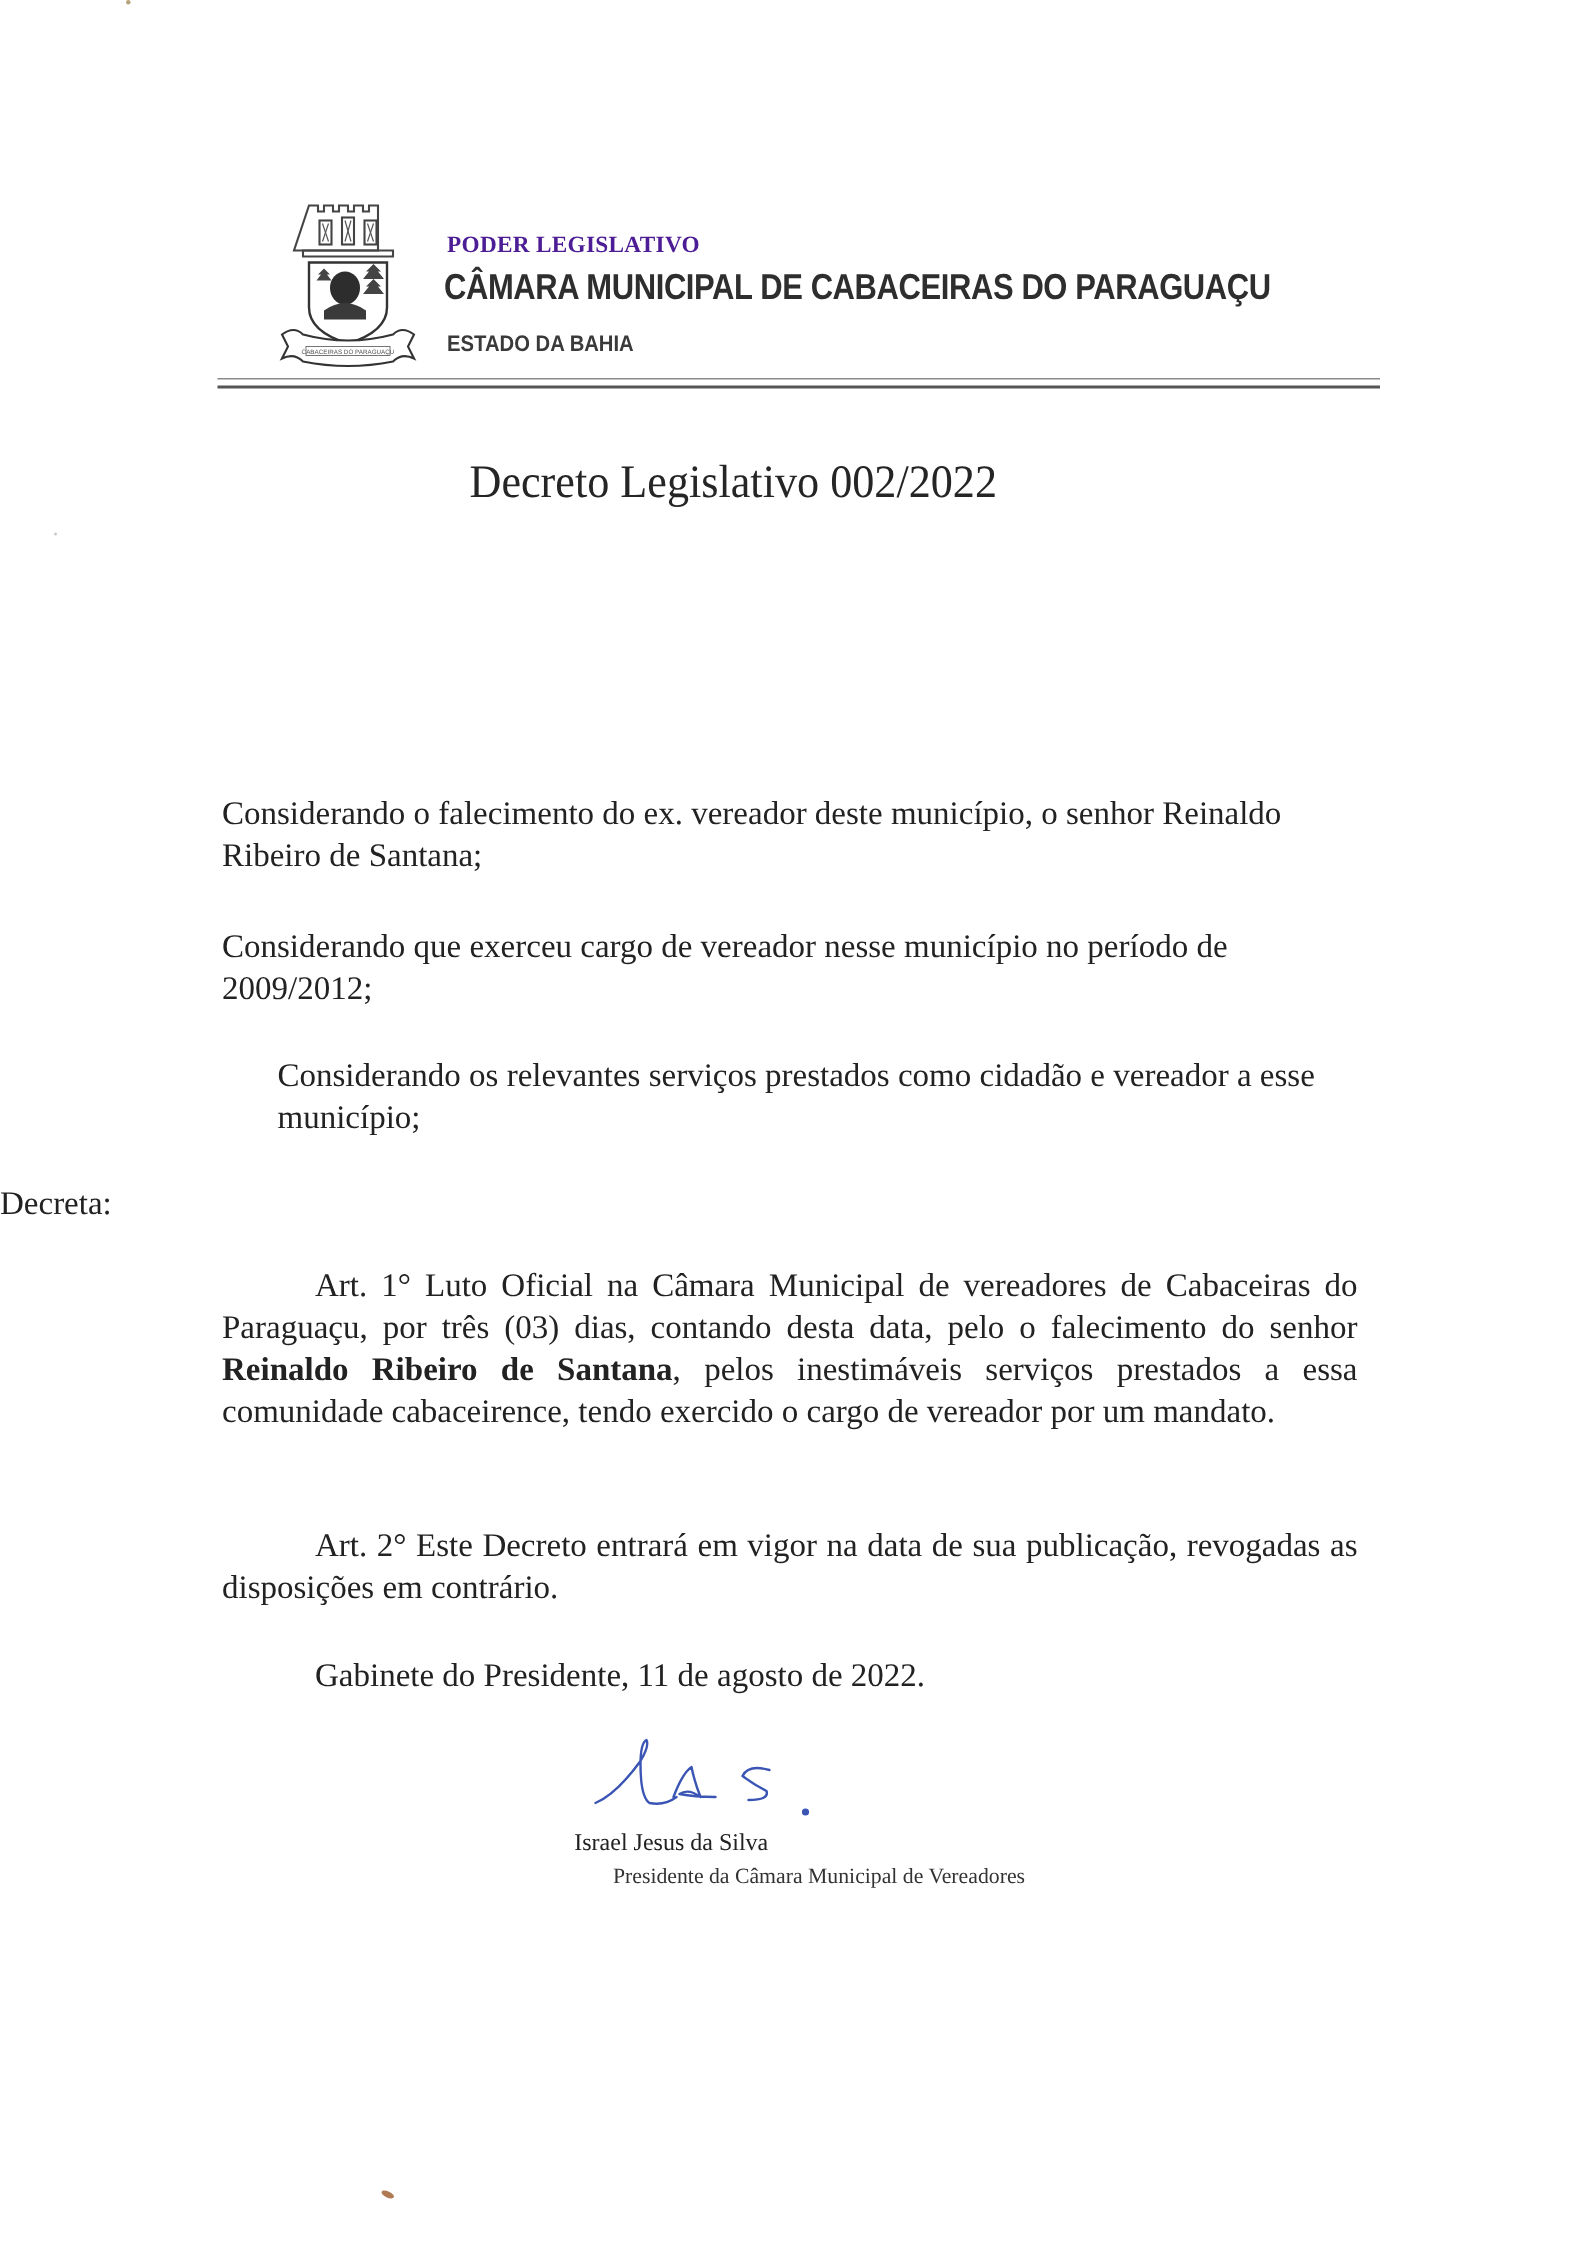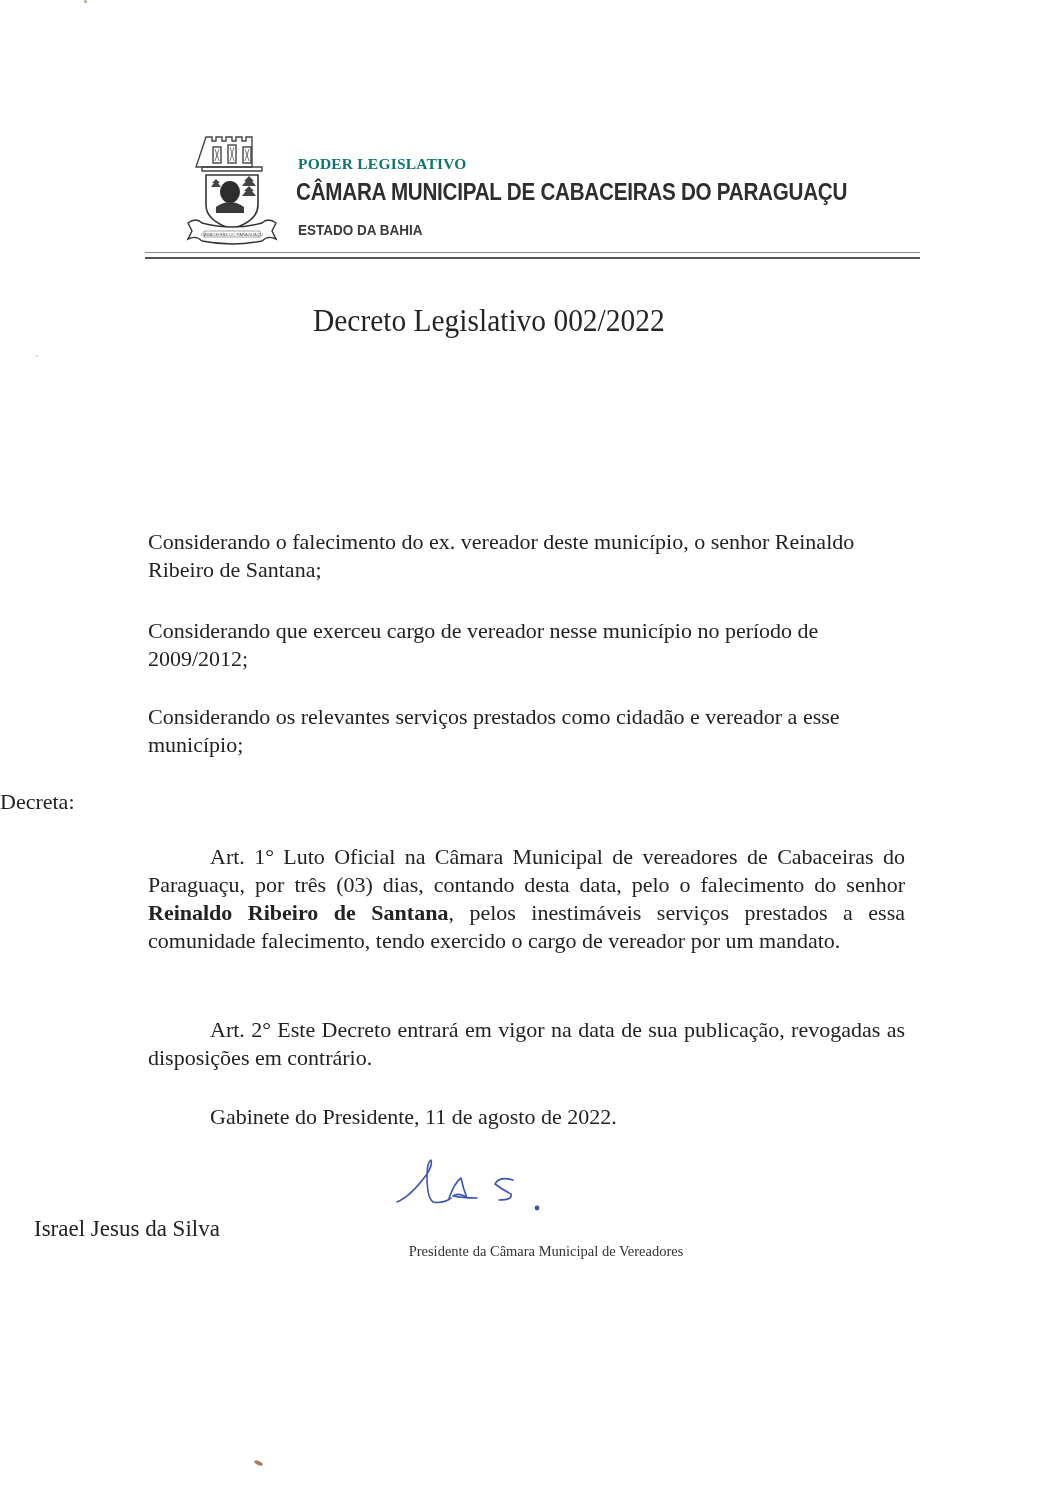--- a/index.html
+++ b/index.html
@@ -8,47 +8,47 @@
       background: #ffffff;
       position: relative;
       overflow: hidden;
       color: #1e1e1e;
       font-family: "Liberation Serif", serif;
     }
     .page { position: absolute; left: 0; top: 0; width: 1058px; height: 1495px; }
 
     
     .crest { position: absolute; left: 186px; top: 135px; width: 92px; height: 112px; }
-    .hdr-line1 { position: absolute; left: 298px; top: 155px; font-family: "Liberation Serif", serif; font-weight: bold; font-size: 15.5px; letter-spacing: 0.2px; color: #0f766e; }
+    .hdr-line1 { position: absolute; left: 298px; top: 155px; font-family: "Liberation Serif", serif; font-weight: bold; font-size: 15.5px; letter-spacing: 0.2px; color: #4c1d95; }
     .hdr-line2 { position: absolute; left: 296px; top: 178px; font-family: "Liberation Sans", sans-serif; font-weight: bold; font-size: 24px; color: #2e2e2e; transform: scaleX(0.86); transform-origin: left center; white-space: nowrap; letter-spacing: -0.3px; }
     .hdr-line3 { position: absolute; left: 298px; top: 221px; font-family: "Liberation Sans", sans-serif; font-weight: bold; font-size: 15px; color: #3a3a3a; transform: scaleX(0.9); transform-origin: left center; white-space: nowrap; }
     .rule-thin { position: absolute; left: 145px; top: 252px; width: 775px; height: 1px; background: #8a8a8a; }
     .rule-thick { position: absolute; left: 145px; top: 257px; width: 775px; height: 2px; background: #555; }
 
     
     .title { position: absolute; left: 313px; top: 303px; font-size: 31px; color: #252525; white-space: nowrap; transform: scaleX(0.95); transform-origin: left center; }
 
     .ementa { position: absolute; left: 398px; top: 382px; width: 505px; font-style: italic; font-size: 21.5px; line-height: 28px; text-align: justify; color: #2a2a2a; }
 
     .body-text { font-size: 22px; line-height: 28px; color: #222; }
     .para { position: absolute; left: 148px; width: 760px; }
     .para b { font-weight: normal; }
     .c1 { top: 528px; }
     .c2 { top: 617px; }
-    .c3 { top: 703px; }
+    .c3 { top: 703px; margin-left: 37px; }
 
     .decreta { position: absolute; left: 0; width: 1058px; top: 788px; }
     .decreta span { display: inline-block; margin-left: 0px; }
 
     .art1 { position: absolute; left: 148px; top: 843px; width: 757px; text-align: justify; text-indent: 62px; }
     .art2 { position: absolute; left: 148px; top: 1016px; width: 757px; text-align: justify; text-indent: 62px; }
     .gabinete { position: absolute; left: 210px; top: 1103px; white-space: nowrap; }
 
     .signature { position: absolute; left: 385px; top: 1150px; width: 200px; height: 70px; }
-    .signer-name { position: absolute; left: 0; width: 861px; top: 1215px; text-align: left; font-size: 23px; }
+    .signer-name { position: absolute; left: 0; width: 861px; top: 1215px; text-align: center; font-size: 16px; }
     .signer-name span { display: inline-block; margin-left: 34px; }
     .signer-role { position: absolute; left: 0; width: 1058px; top: 1243px; text-align: center; font-size: 14.5px; color: #333; }
     .signer-role span { display: inline-block; margin-left: 34px; text-align: right; }
 
     .spec { position: absolute; border-radius: 50%; }
     .s1 { left: 254px; top: 1461px; width: 9px; height: 4px; background: #b07a55; transform: rotate(25deg); }
     .s2 { left: 84px; top: 0px; width: 3px; height: 3px; background: #b8a27c; }
     .s3 { left: 36px; top: 355px; width: 2px; height: 2px; background: #c8c8c8; }
   </style>
 </head>
@@ -104,21 +104,21 @@
   </div>
   <div class="para body-text c3">
     <b>Considerando</b><span> os relevantes serviços prestados como cidadão e vereador a esse município;</span>
   </div>
 
   <div class="decreta body-text">
     <span>Decreta:</span>
   </div>
 
   <div class="art1 body-text">
-    <span>Art. 1° Luto Oficial na Câmara Municipal de vereadores de Cabaceiras do Paraguaçu, por três (03) dias, contando desta data, pelo o falecimento do senhor </span><b>Reinaldo Ribeiro de Santana</b><span>, pelos inestimáveis serviços prestados a essa comunidade falecimento, tendo exercido o cargo de vereador por um mandato.</span>
+    <span>Art. 1° Luto Oficial na Câmara Municipal de vereadores de Cabaceiras do Paraguaçu, por três (03) dias, contando desta data, pelo o falecimento do senhor </span><b>Reinaldo Ribeiro de Santana</b><span>, pelos inestimáveis serviços prestados a essa comunidade cabaceirence, tendo exercido o cargo de vereador por um mandato.</span>
   </div>
 
   <div class="art2 body-text">Art. 2° Este Decreto entrará em vigor na data de sua publicação, revogadas as disposições em contrário.</div>
 
   <div class="gabinete body-text">Gabinete do Presidente, 11 de agosto de 2022.</div>
 
   <svg class="signature" viewBox="0 0 200 70">
     <g fill="none" stroke="#3b55b5" stroke-width="1.6" stroke-linecap="round" stroke-linejoin="round">
       <path d="M12 52 q14 -6 30 -28 q6 -10 4 -14 q-4 2 -4 16 q0 22 6 26 q10 2 18 -4"></path>
       <path d="M64 48 q6 -16 12 -20 q2 10 6 20 q-8 -6 -14 -2 q10 2 24 2"></path>

